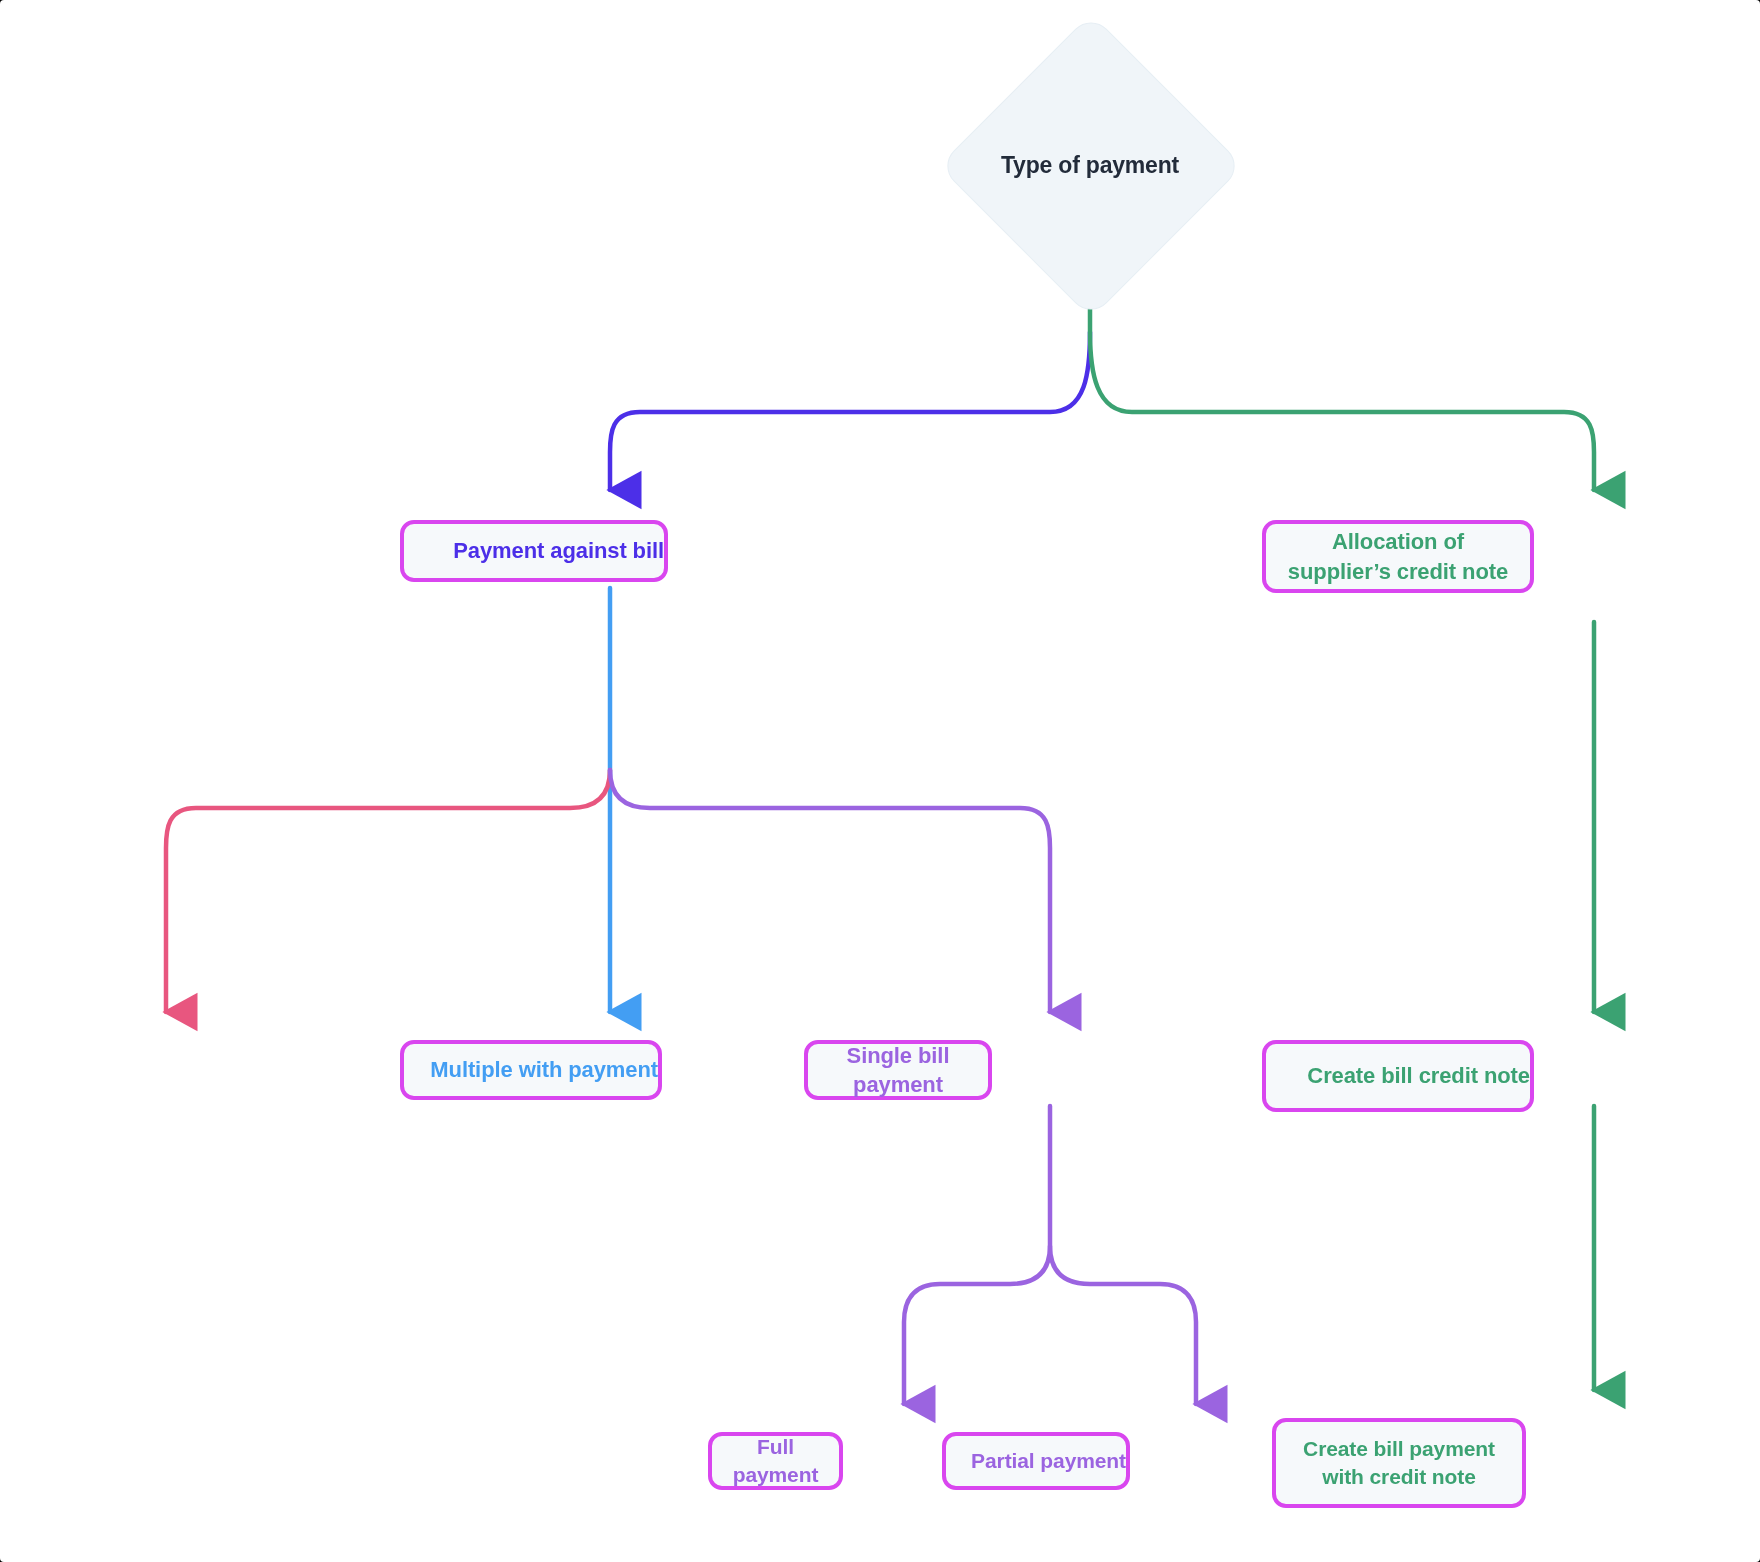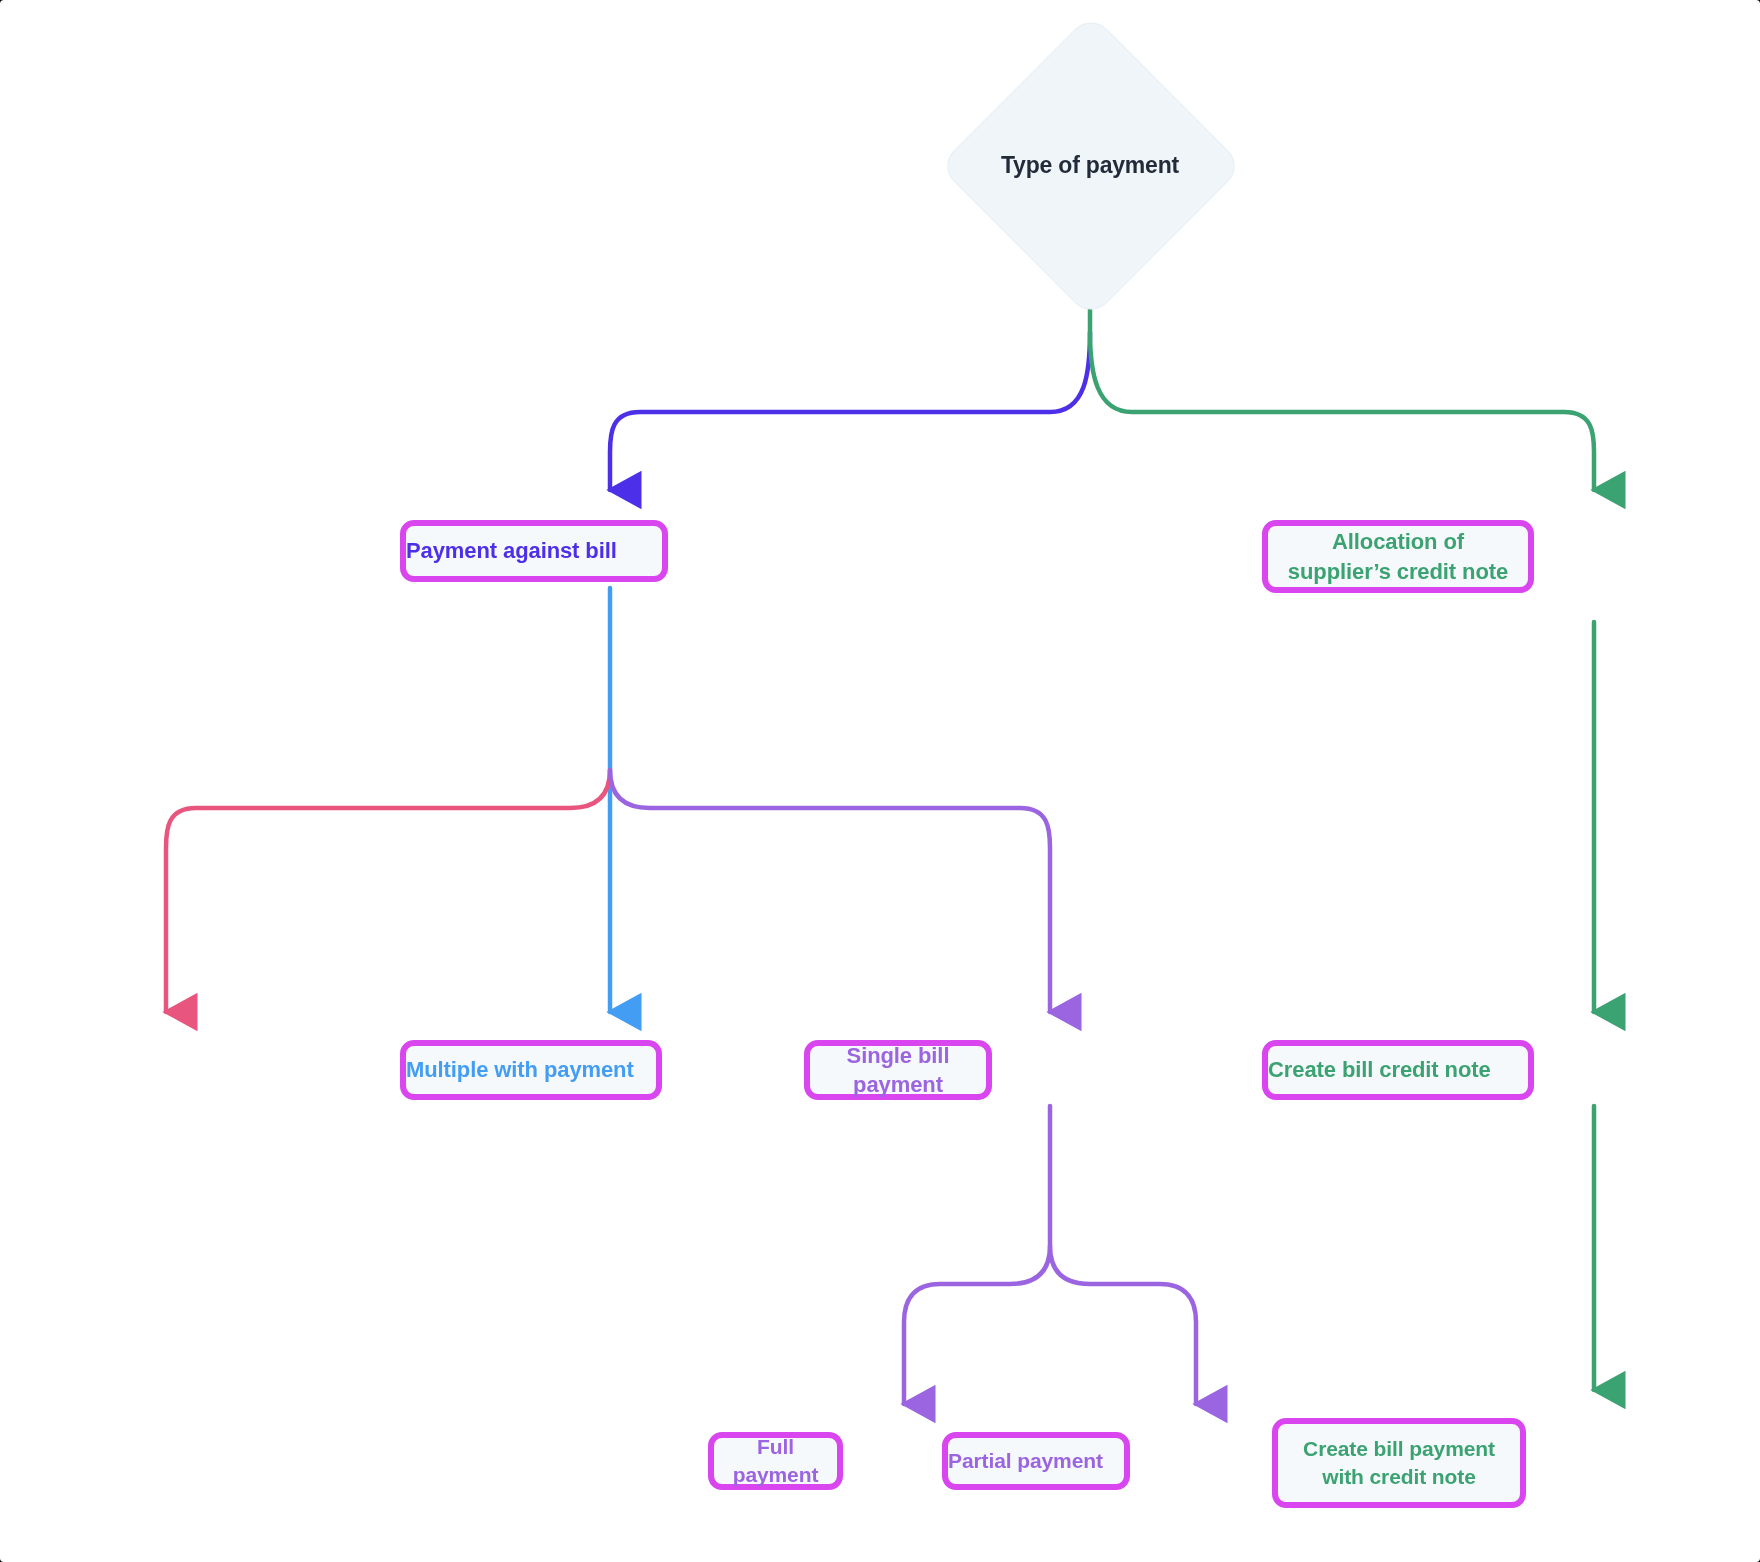--- a/index.html
+++ b/index.html
@@ -26,25 +26,25 @@
     position: absolute;
     left: 0;
     top: 0;
     width: 1760px;
     height: 1562px;
   }
   .node {
     position: absolute;
     box-sizing: border-box;
     background: #f6f9fb;
-    border: 6px solid #d946ef;
+    border: 4px solid #d946ef;
     border-radius: 14px;
     display: flex;
     align-items: center;
-    justify-content: flex-start;
+    justify-content: flex-end;
     text-align: center;
     font-weight: 700;
     letter-spacing: -0.1px;
     line-height: 1.32;
     font-family: "Liberation Sans", sans-serif;
   }
   .diamond-wrap {
     position: absolute;
     width: 300px;
     height: 300px;
@@ -134,21 +134,21 @@
 
 
   <div class="node" style="left:400px; top:1040px; width:262px; height:60px; color:#439EF3; font-size:22px;">
     <span>Multiple with payment</span>
   </div>
 
   <div class="node" style="left:804px; top:1040px; width:188px; height:60px; color:#9B64E0; font-size:22px;">
     <span>Single bill payment</span>
   </div>
 
-  <div class="node" style="left:1262px; top:1040px; width:272px; height:60px; color:#3BA272; font-size:22px;">
+  <div class="node" style="left:1262px; top:1040px; width:272px; height:72px; color:#3BA272; font-size:22px;">
     <span>Create bill credit note</span>
   </div>
 
   <div class="node" style="left:708px; top:1432px; width:135px; height:58px; color:#9B64E0; font-size:21px;">
     <span>Full payment</span>
   </div>
 
   <div class="node" style="left:942px; top:1432px; width:188px; height:58px; color:#9B64E0; font-size:21px;">
     <span>Partial payment</span>
   </div>

